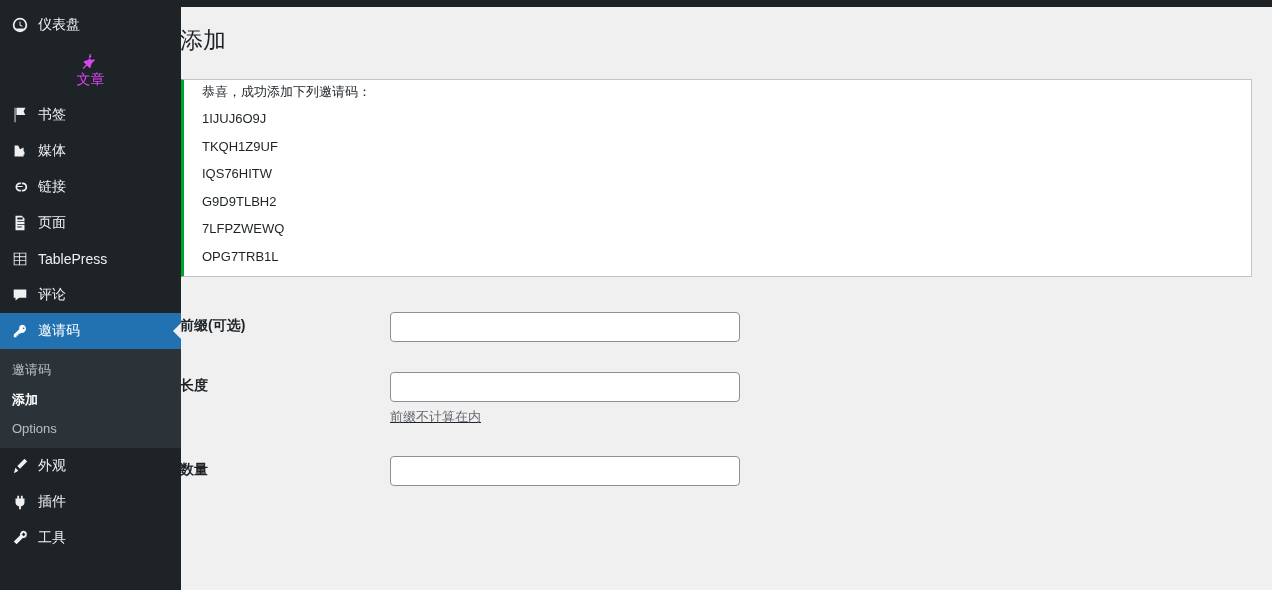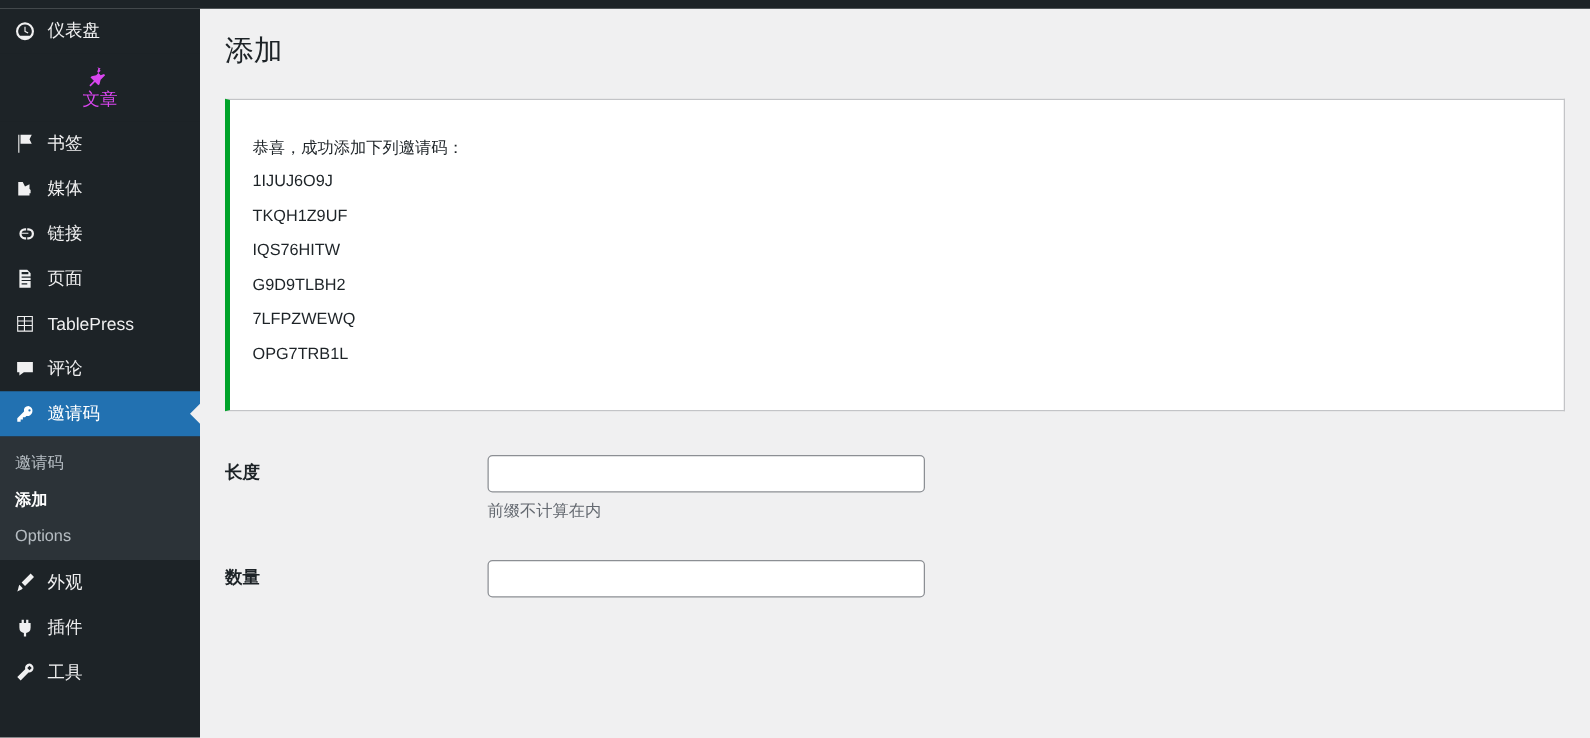--- a/index.html
+++ b/index.html
@@ -1,42 +1,42 @@
 <!DOCTYPE html>
 <html><head>
 <meta charset="utf-8">
 <style>
 * { margin: 0; padding: 0; box-sizing: border-box; }
 body { font-family: -apple-system, BlinkMacSystemFont, "Segoe UI", "Microsoft YaHei", sans-serif; background: #f0f0f1; color: #1d2327; font-size: 13px; }
 
 #wpadminbar { height: 7px; background: #1d2327; width: 100%; }
 
-#adminmenuwrap { position: absolute; left: 0; top: 7px; width: 160px; background: #1d2327; min-height: 583px; }
+#adminmenuwrap { position: absolute; left: 0; top: 7px; width: 181px; background: #1d2327; min-height: 583px; }
 .menu-item { display: flex; align-items: center; padding: 8px 10px; color: #f0f0f1; cursor: pointer; font-size: 14px; }
 .menu-item.current { background: #2271b1; color: #fff; position: relative; }
 .menu-item.current::after { content: ""; position: absolute; right: 0; top: 50%; margin-top: -8px; border: 8px solid transparent; border-right-color: #f0f0f1; }
 .menu-item.open { color: #d946ef; background: #1d2327; flex-direction: column; }
 .menu-icon { width: 20px; height: 20px; margin-right: 8px; display: inline-flex; align-items: center; justify-content: center; }
 .menu-icon svg { width: 18px; height: 18px; fill: currentColor; }
 
 .submenu { background: #2c3338; padding: 6px 0; }
 .submenu-item { padding: 6px 12px; color: rgba(240,246,252,.7); font-size: 13px; cursor: pointer; }
 .submenu-item.current { color: #fff; font-weight: 600; }
 
 #wpbody { margin-left: 160px; padding: 0; }
 #wpbody-content { padding: 10px 20px 40px 20px; }
 
 h1.page-title { font-size: 23px; font-weight: 400; margin: 0; padding: 9px 0 18px 0; line-height: 1.3; color: #1d2327; }
 
-.notice-success { background: #fff; border: 1px solid #c3c4c7; border-left: 4px solid #00a32a; margin: 5px 0 15px; padding: 28px 18px; }
+.notice-success { background: #fff; border: 1px solid #c3c4c7; border-left: 4px solid #00a32a; margin: 5px 0 15px; padding: 2px 18px; }
 .notice-success p { margin: 0 0 8px 0; line-height: 1.5; }
 
 .form-table { width: 100%; border-collapse: collapse; margin-top: 20px; }
 .form-table th { text-align: left; font-weight: 600; padding: 20px 10px 20px 0; width: 200px; vertical-align: top; color: #1d2327; font-size: 14px;}
-.form-table td { padding: 15px 10px; vertical-align: top; }
+.form-table td { padding: 15px 10px; vertical-align: top; text-decoration: underline; }
 .form-table input[type=text] { width: 350px; padding: 4px 8px; border: 1px solid #8c8f94; border-radius: 4px; background: #fff; height: 30px; font-size: 14px; }
 .description { color: #646970; font-size: 13px; margin-top: 6px; }
 </style>
 </head>
 <body>
 
 <div id="wpadminbar"></div>
 
 <div id="adminmenuwrap">
   <div id="adminmenu">
@@ -156,20 +156,24 @@
           <p>IQS76HITW</p>
           <p>G9D9TLBH2</p>
           <p>7LFPZWEWQ</p>
           <p>OPG7TRB1L</p>
         </div>
     </div>
 
     <table class="form-table">
       <tbody id="form-body">
           <tr>
+            <th>前缀(可选)</th>
+            <td><input type="text" style=""></td>
+          </tr>
+          <tr>
             <th>长度</th>
             <td><input type="text" style=""><div class="description">前缀不计算在内</div></td>
           </tr>
           <tr>
             <th>数量</th>
             <td><input type="text" style=""></td>
           </tr>
         </tbody>
     </table>
   </div>

